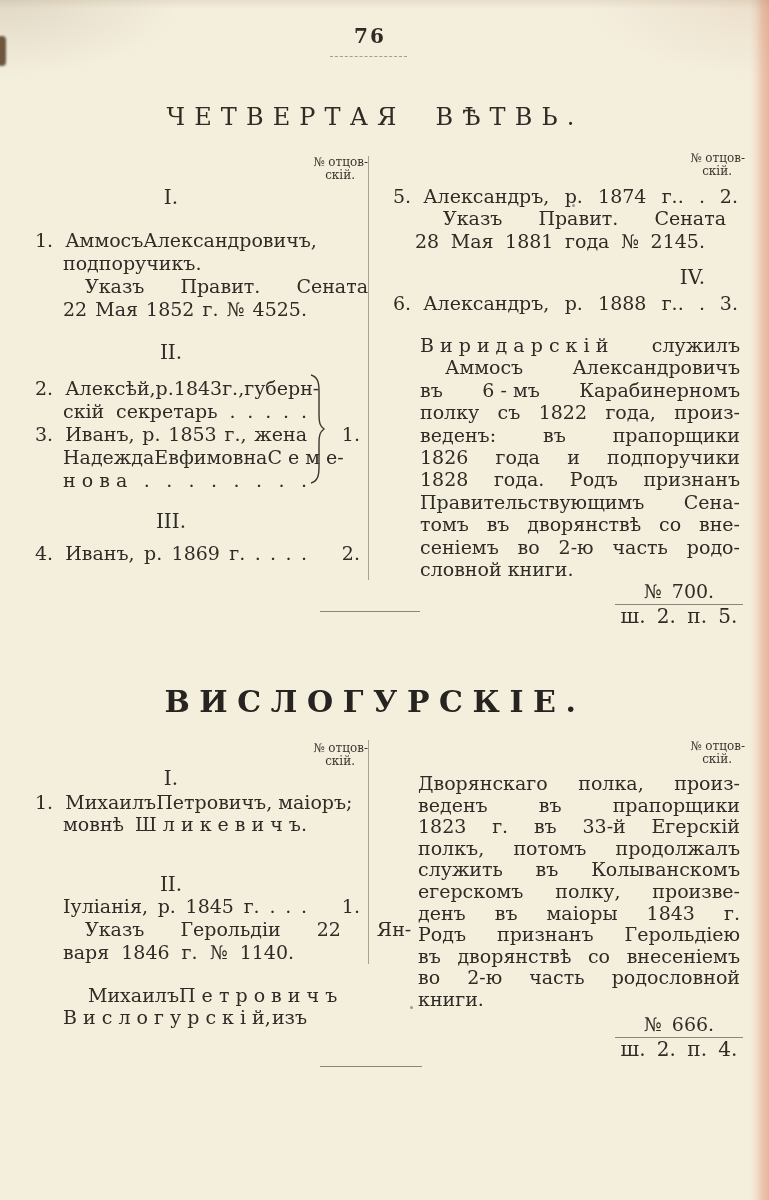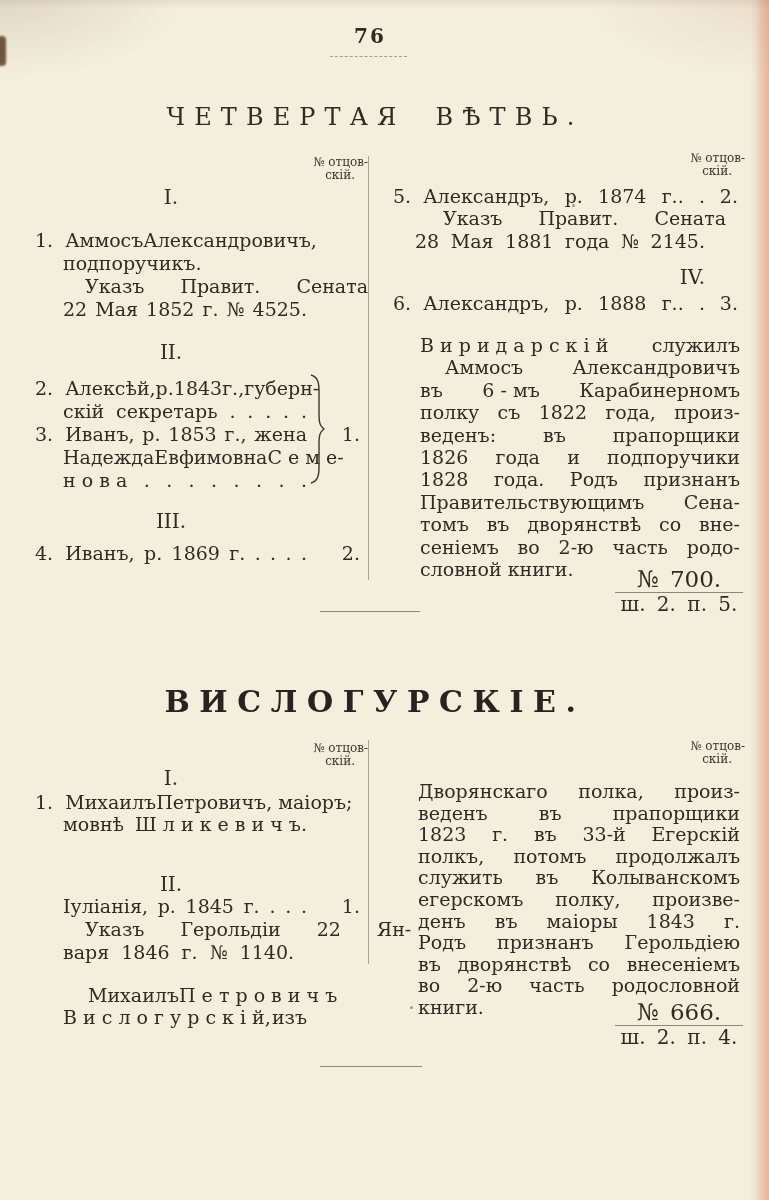--- a/index.html
+++ b/index.html
@@ -29,21 +29,21 @@
   .jl span{display:block;}
   .pl{white-space:pre;}
   .c{text-align:center;line-height:24px;font-size:20px;}
   .ind28{padding-left:28px;}
   .ind50{padding-left:50px;gap:36px;}
   .ind22{padding-left:22px;}
   .ind25{padding-left:25px;}
   .ws{word-spacing:6px;}
   .tail{position:absolute;width:42px;text-align:right;line-height:22.4px;}
   .refblk{width:128px;text-align:center;}
-  .refblk .no{font-size:23px;line-height:21px;word-spacing:4px;}
+  .refblk .no{font-size:19px;line-height:21px;word-spacing:4px;margin-top:12px;}
   .refblk .rule{border-top:1px solid #8d8678;margin-top:2px;}
   .refblk .code{font-size:20px;line-height:19px;word-spacing:5px;padding-top:2px;}
   .fleck{left:-3px;top:36px;width:9px;height:30px;background:#6e563f;border-radius:4px;filter:blur(1px);}
   .dot{width:3px;height:3px;border-radius:50%;background:rgba(90,85,75,.55);}
   svg.brace{position:absolute;overflow:visible;}
 </style>
 </head>
 <body>
 
 <div class="page">
@@ -161,21 +161,21 @@
     <span class="tail" style="right:-53px;top:0;">1.</span>
     <div class="jl ind50"><span>Указъ</span><span>Герольдіи</span><span>22</span><span>Ян-</span></div>
     <div class="pl ind28 ws">варя 1846 г. № 1140.</div>
   </div>
 
   <div class="blk" style="left:63px;top:984px;width:244px;">
     <div class="jl ind25"><span>Михаилъ</span><span>П&nbsp;е&nbsp;т&nbsp;р&nbsp;о&nbsp;в&nbsp;и&nbsp;ч&nbsp;ъ</span></div>
     <div class="jl"><span>В&nbsp;и&nbsp;с&nbsp;л&nbsp;о&nbsp;г&nbsp;у&nbsp;р&nbsp;с&nbsp;к&nbsp;і&nbsp;й,</span><span>изъ</span></div>
   </div>
 
-  <div class="blk tight" style="left:418px;top:773px;width:322px;margin-top:8px;">
+  <div class="blk tight" style="left:418px;top:773px;width:322px;">
     <div class="jl"><span>Дворянскаго</span><span>полка,</span><span>произ-</span></div>
     <div class="jl"><span>веденъ</span><span>въ</span><span>прапорщики</span></div>
     <div class="jl"><span>1823</span><span>г.</span><span>въ</span><span>33-й</span><span>Егерскій</span></div>
     <div class="jl"><span>полкъ,</span><span>потомъ</span><span>продолжалъ</span></div>
     <div class="jl"><span>служить</span><span>въ</span><span>Колыванскомъ</span></div>
     <div class="jl"><span>егерскомъ</span><span>полку,</span><span>произве-</span></div>
     <div class="jl"><span>денъ</span><span>въ</span><span>маіоры</span><span>1843</span><span>г.</span></div>
     <div class="jl"><span>Родъ</span><span>признанъ</span><span>Герольдіею</span></div>
     <div class="jl"><span>въ</span><span>дворянствѣ</span><span>со</span><span>внесеніемъ</span></div>
     <div class="jl"><span>во</span><span>2-ю</span><span>часть</span><span>родословной</span></div>

